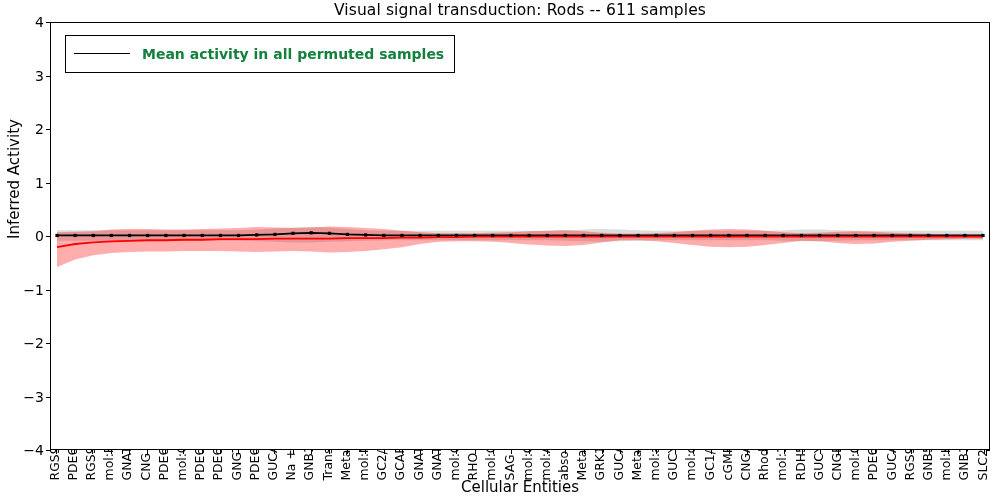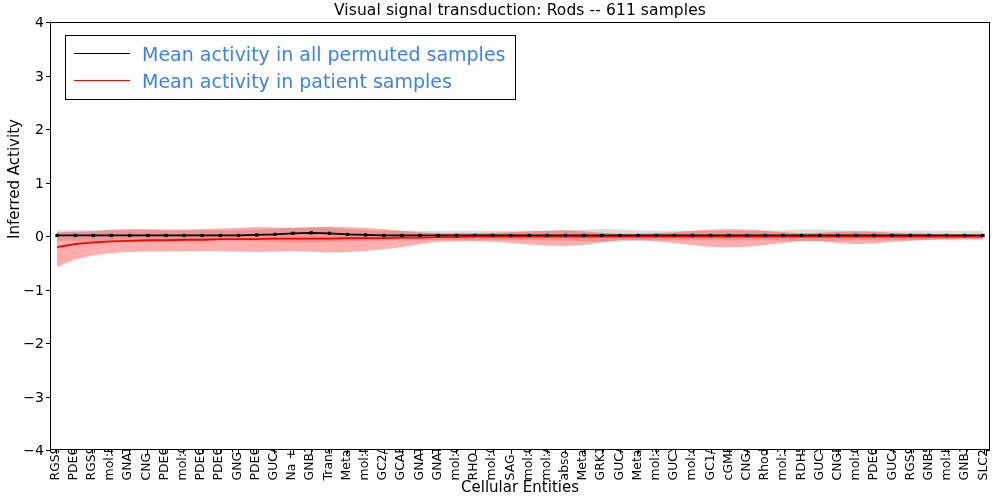--- a/index.html
+++ b/index.html
@@ -63,21 +63,21 @@
 
   
   #legend{
     position:absolute;left:65px;top:35px;
     border:1px solid #000;background:#fff;
     padding:4px 10px 5px 8px;
     z-index:6;
   }
   .legend-row{display:flex;align-items:center;height:27px;}
   .legend-swatch{width:56px;height:0;border-top-width:1.6px;border-top-style:solid;margin-right:12px;}
-  .legend-text{font-size:19px;color:#3b82f6;white-space:nowrap;}
+  .legend-text{font-size:14px;color:#15803d;white-space:nowrap;font-weight:bold;}
   svg.overlay{position:absolute;left:0;top:0;width:100%;height:100%;display:block;}
 </style>
 </head>
 <body>
 
 <div id="figure">
 
   <div id="chart-title">Visual signal transduction: Rods -- 611 samples</div>
 
   <div id="ylabel-wrap">
@@ -331,20 +331,16 @@
         <rect x="914.20" y="211.87" width="3.2" height="3.2" fill="#000"></rect>
         <rect x="932.40" y="211.87" width="3.2" height="3.2" fill="#000"></rect>
       </svg>
   </div>
 
   <div id="legend">
     <div class="legend-row">
       <span class="legend-swatch" style="border-top-color:#000000"></span>
       <span class="legend-text">Mean activity in all permuted samples</span>
     </div>
-    <div class="legend-row">
-      <span class="legend-swatch" style="border-top-color:#ff0000"></span>
-      <span class="legend-text">Mean activity in patient samples</span>
-    </div>
   </div>
 
   <div id="xlabel">Cellular Entities</div>
 </div>
 
 </body></html>

